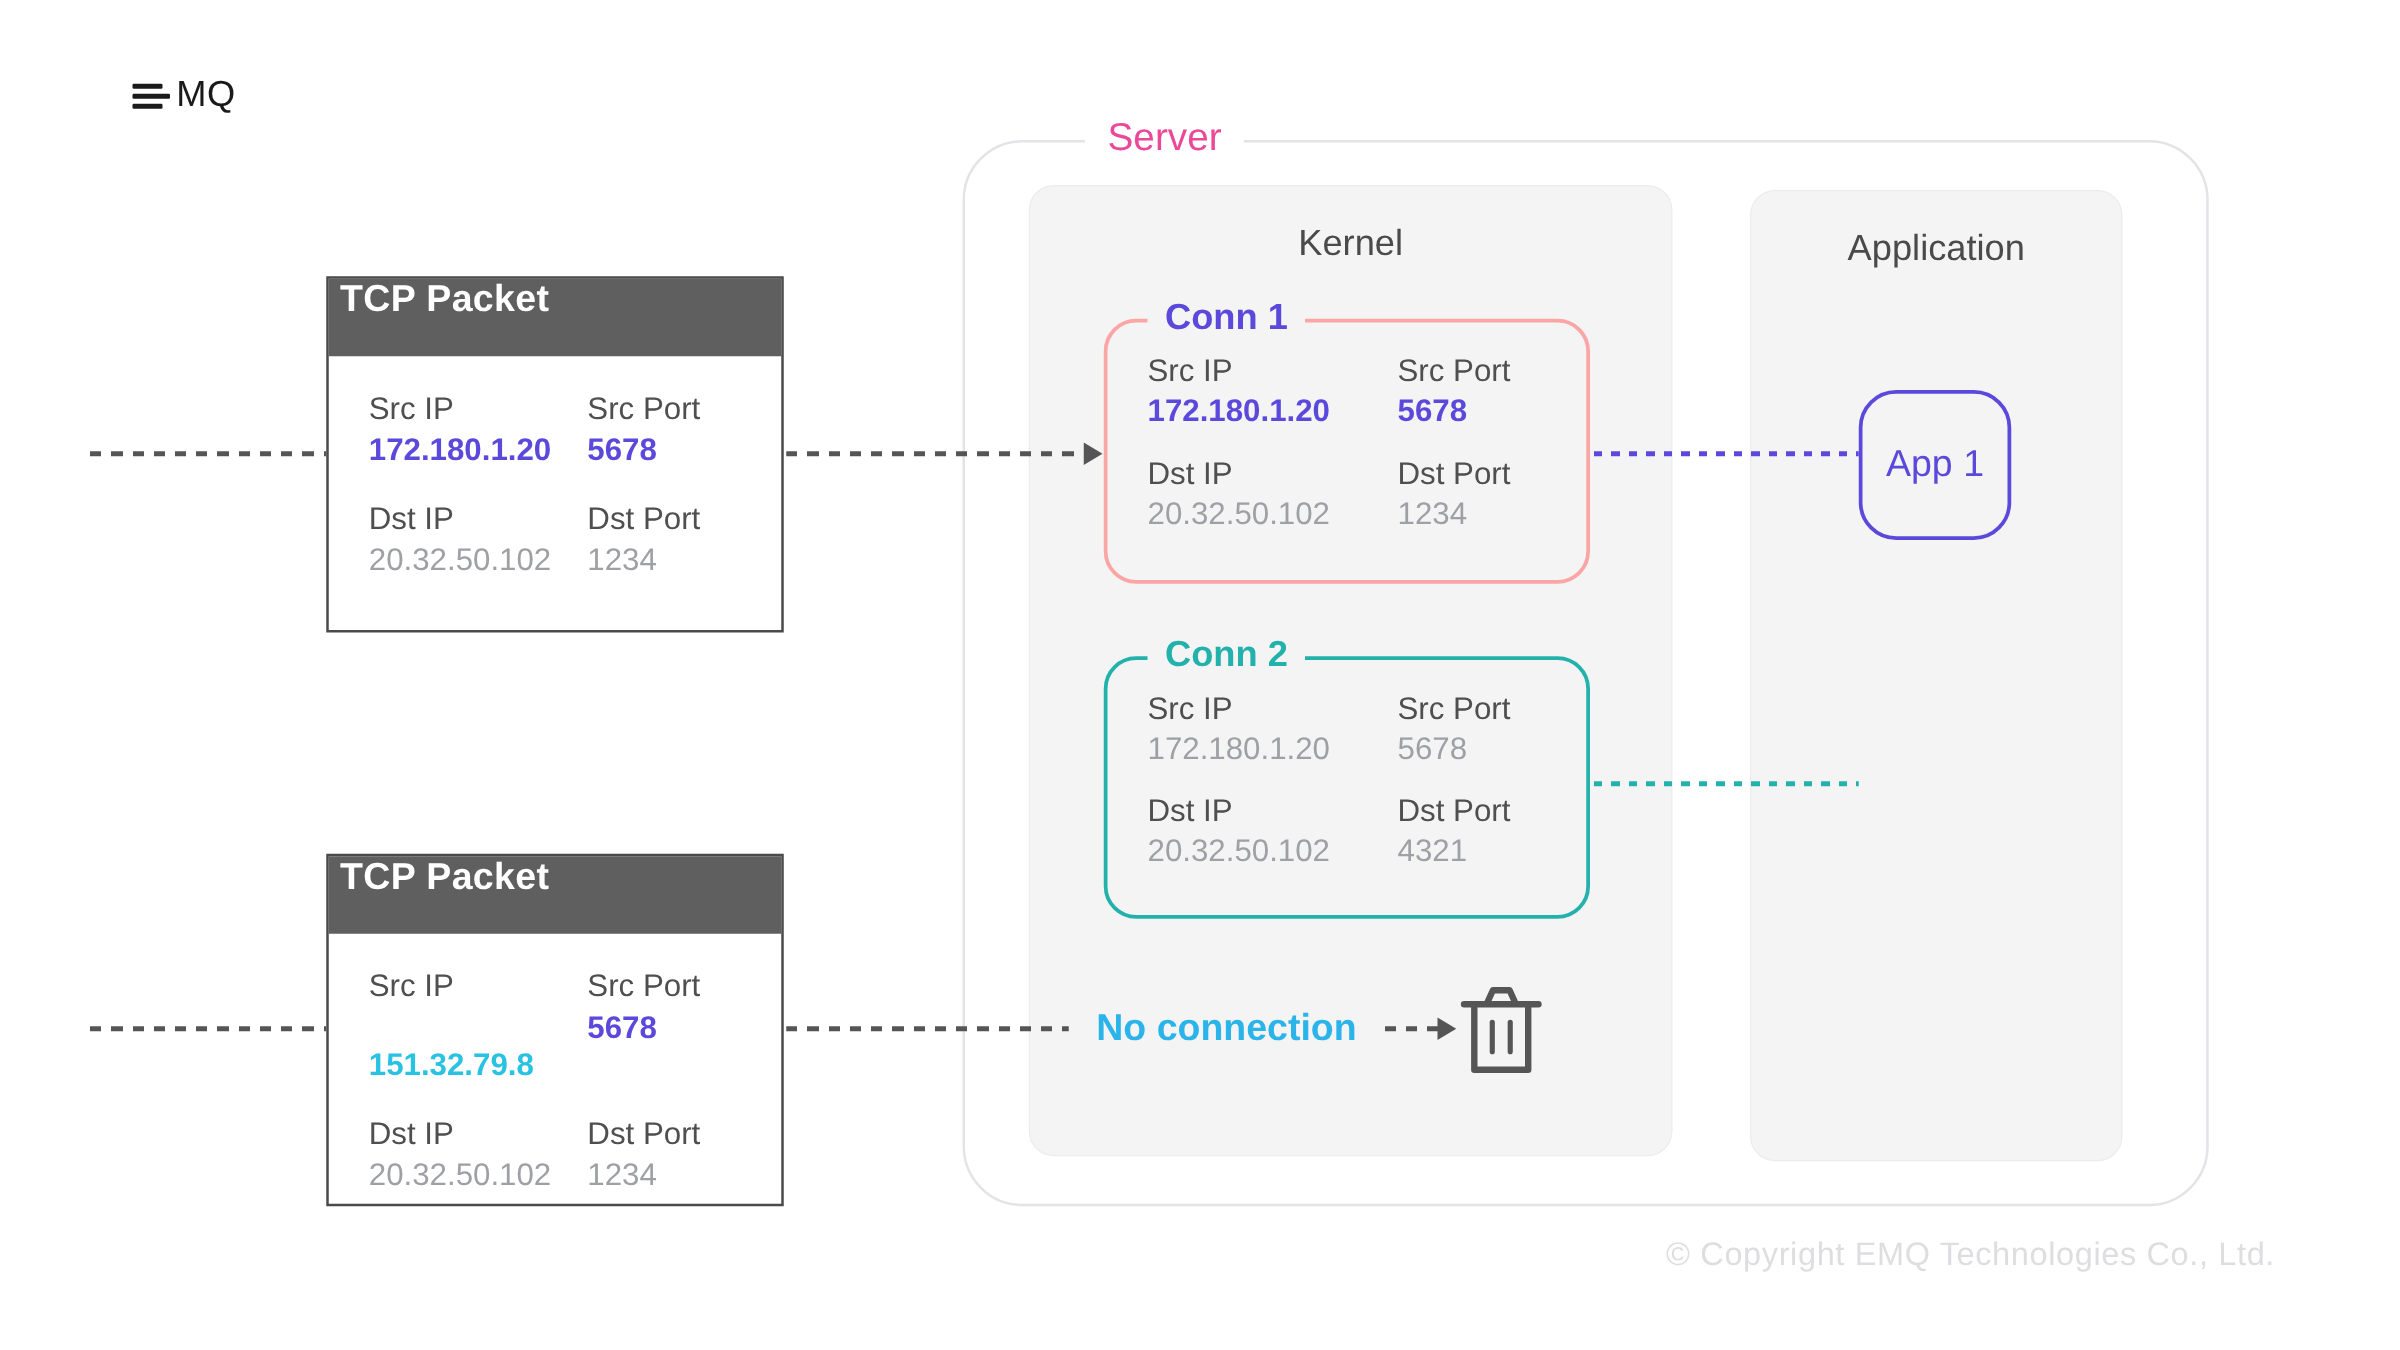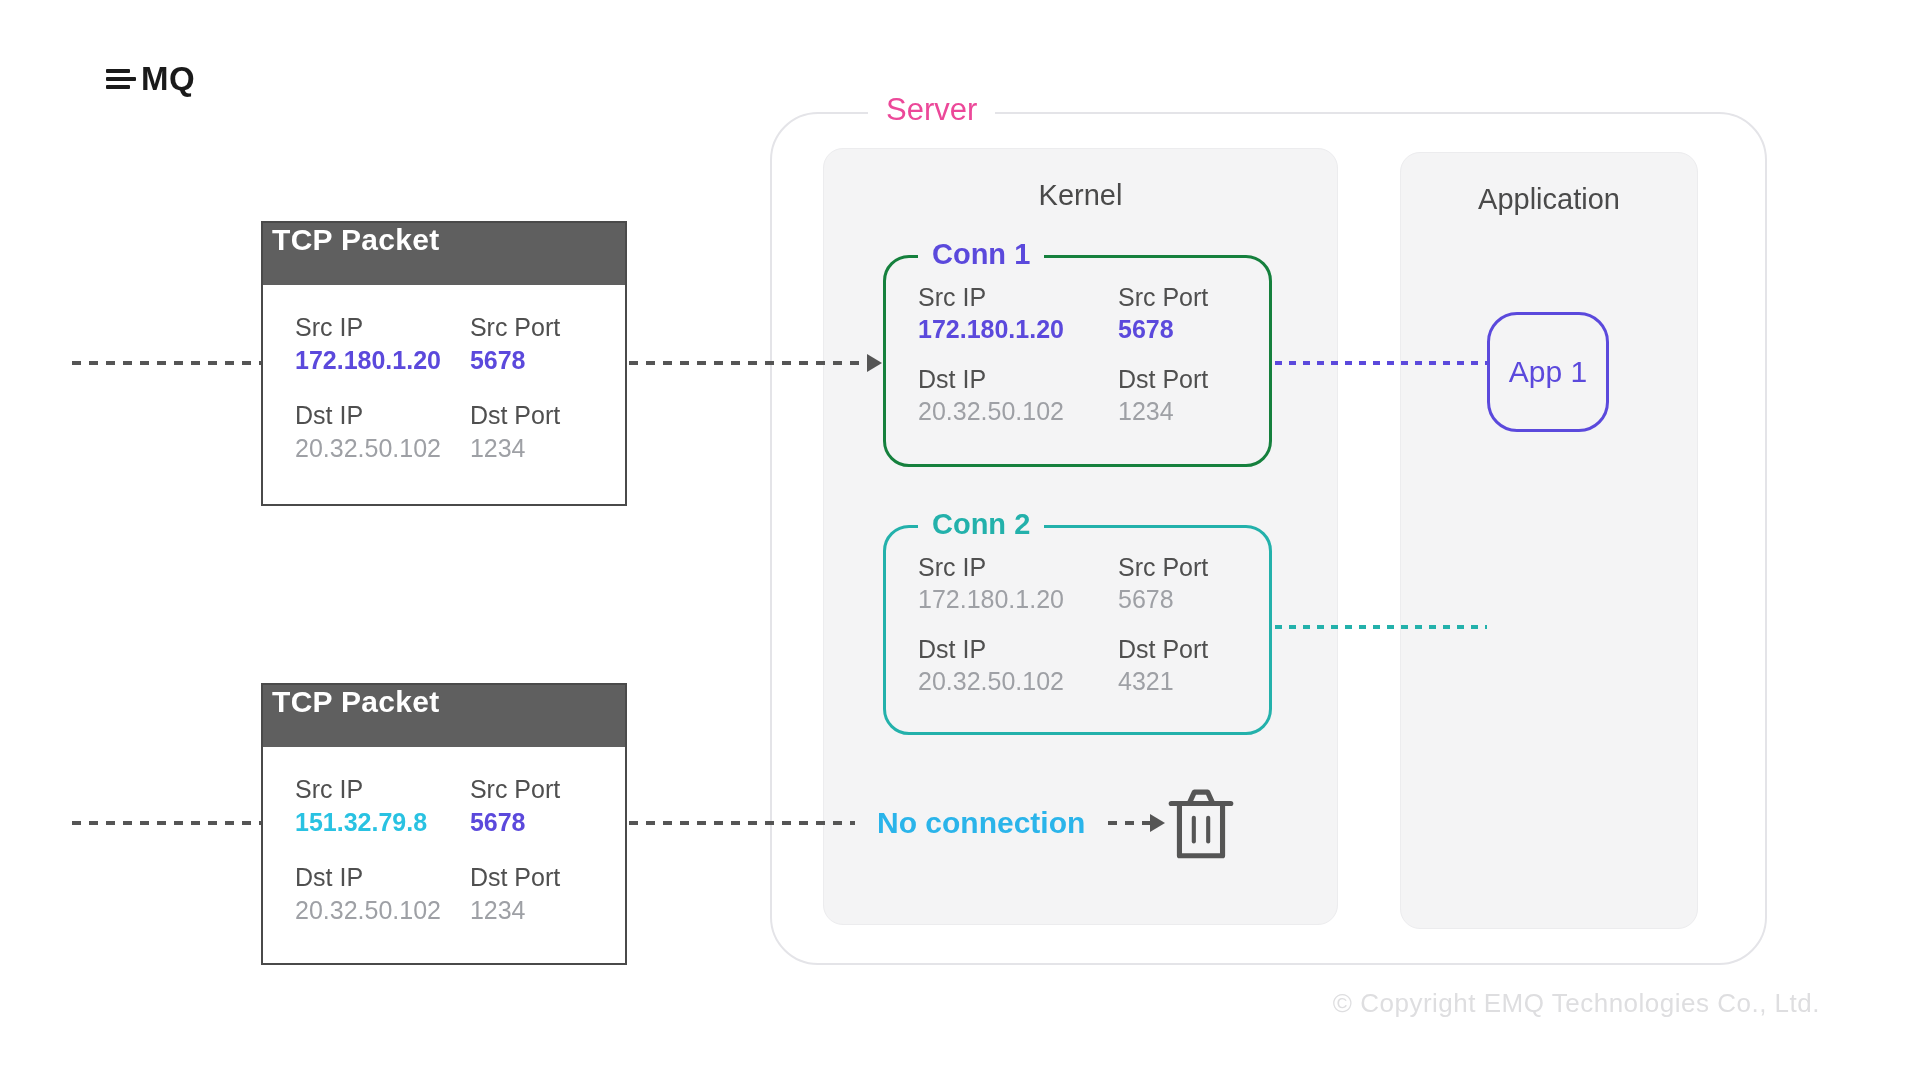--- a/index.html
+++ b/index.html
@@ -6,47 +6,47 @@
   body{font-family:"Liberation Sans", sans-serif; -webkit-font-smoothing:antialiased;}
   .stage{position:relative;width:1920px;height:1080px;background:#fff;overflow:hidden;}
 
   
   .logo{position:absolute;left:106px;top:60px;display:flex;align-items:center;gap:5px;}
   .logo-bars{display:flex;flex-direction:column;gap:4px;align-items:flex-start;}
   .logo-bars span{display:block;height:4px;background:#1a1a1a;border-radius:1px;}
   .logo-bars .b1{width:24px;}
   .logo-bars .b2{width:30px;}
   .logo-bars .b3{width:24px;}
-  .logo-text{font-size:33px;font-weight:700;color:#1a1a1a;letter-spacing:0.5px;}
+  .logo-text{font-size:29px;font-weight:400;color:#1a1a1a;letter-spacing:0.5px;}
 
   
   .packet{position:absolute;left:261px;width:366px;border:2px solid #4a4a4a;background:#fff;box-sizing:border-box;}
   .packet.p1{top:221px;height:285px;}
   .packet.p2{top:683px;height:282px;}
   .packet-header{height:62px;background:#5f5f5f;display:flex;align-items:flex-start;padding-left:9px;box-sizing:border-box;}
   .packet-header span{color:#fff;font-size:30px;font-weight:600;letter-spacing:0.3px;}
   .packet-body{display:grid;grid-template-columns:55% 45%;padding:26px 12px 0 32px;row-gap:22px;}
   .field .flabel{font-size:25px;color:#4f4f4f;line-height:32px;}
   .field .fvalue{font-size:25px;line-height:34px;}
   .v-purple{color:#5b49dc;font-weight:600;}
-  .v-cyan{color:#29c2e2;font-weight:600;}
+  .v-cyan{color:#29c2e2;font-weight:600;margin-top:30px;}
   .v-gray{color:#9ea0a5;font-weight:400;}
 
   
   .server{position:absolute;left:770px;top:112px;width:997px;height:853px;border:2px solid #e4e4e8;border-radius:48px;box-sizing:border-box;background:#fff;}
   .server-label{position:absolute;top:-22px;left:96px;background:#fff;padding:0 18px;font-size:31px;color:#ec4899;}
 
   .panel{position:absolute;background:#f4f4f5;border:1px solid #ececee;border-radius:20px;box-sizing:border-box;}
   .panel-kernel{left:823px;top:148px;width:515px;height:777px;}
   .panel-app{left:1400px;top:152px;width:298px;height:777px;}
   .panel-title{position:absolute;top:30px;left:0;right:0;text-align:center;font-size:29px;font-weight:500;color:#4a4a4a;}
 
   
   .conn{position:absolute;width:389px;box-sizing:border-box;border-radius:26px;background:transparent;}
-  .conn.c1{left:883px;top:255px;height:212px;border:3px solid #15803d;}
+  .conn.c1{left:883px;top:255px;height:212px;border:3px solid #fca5a5;}
   .conn.c2{left:883px;top:525px;height:210px;border:3px solid #23b1ab;}
   .conn-label{position:absolute;top:-20px;left:32px;padding:0 14px;font-size:29px;font-weight:700;background:#f4f4f5;}
   .conn.c1 .conn-label{color:#5b49dc;}
   .conn.c2 .conn-label{color:#23b1ab;}
   .conn-body{display:grid;grid-template-columns:200px 1fr;padding:24px 8px 0 32px;row-gap:18px;}
   .conn .flabel{font-size:25px;color:#4f4f4f;line-height:31px;}
   .conn .fvalue{font-size:25px;line-height:33px;}
 
   
   .appbox{position:absolute;left:1487px;width:122px;height:120px;border-radius:30px;box-sizing:border-box;display:flex;align-items:center;justify-content:center;background:#f4f4f5;}

